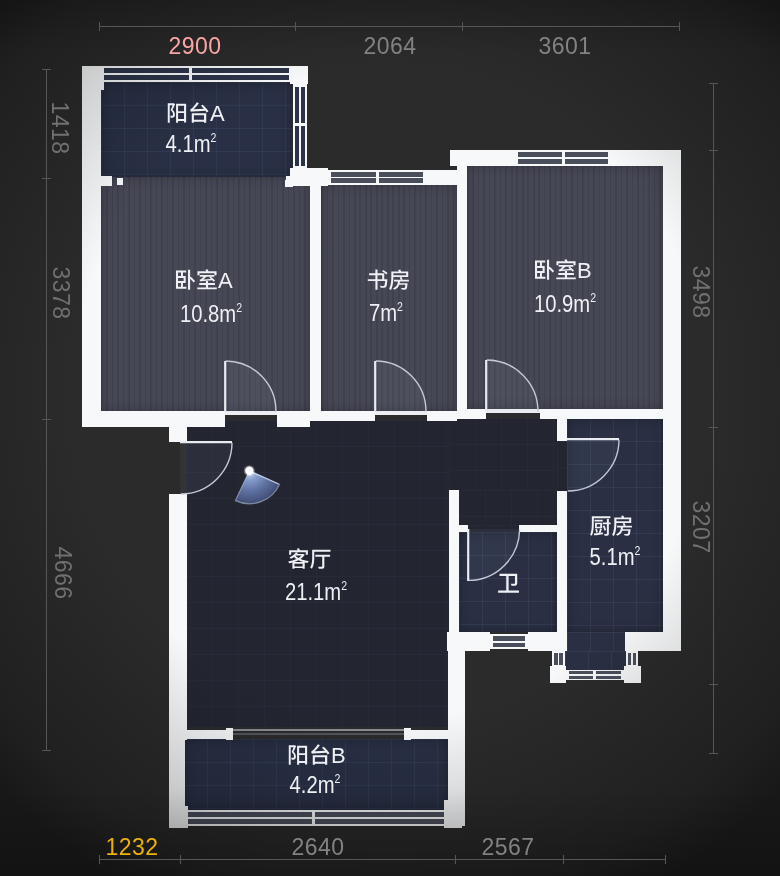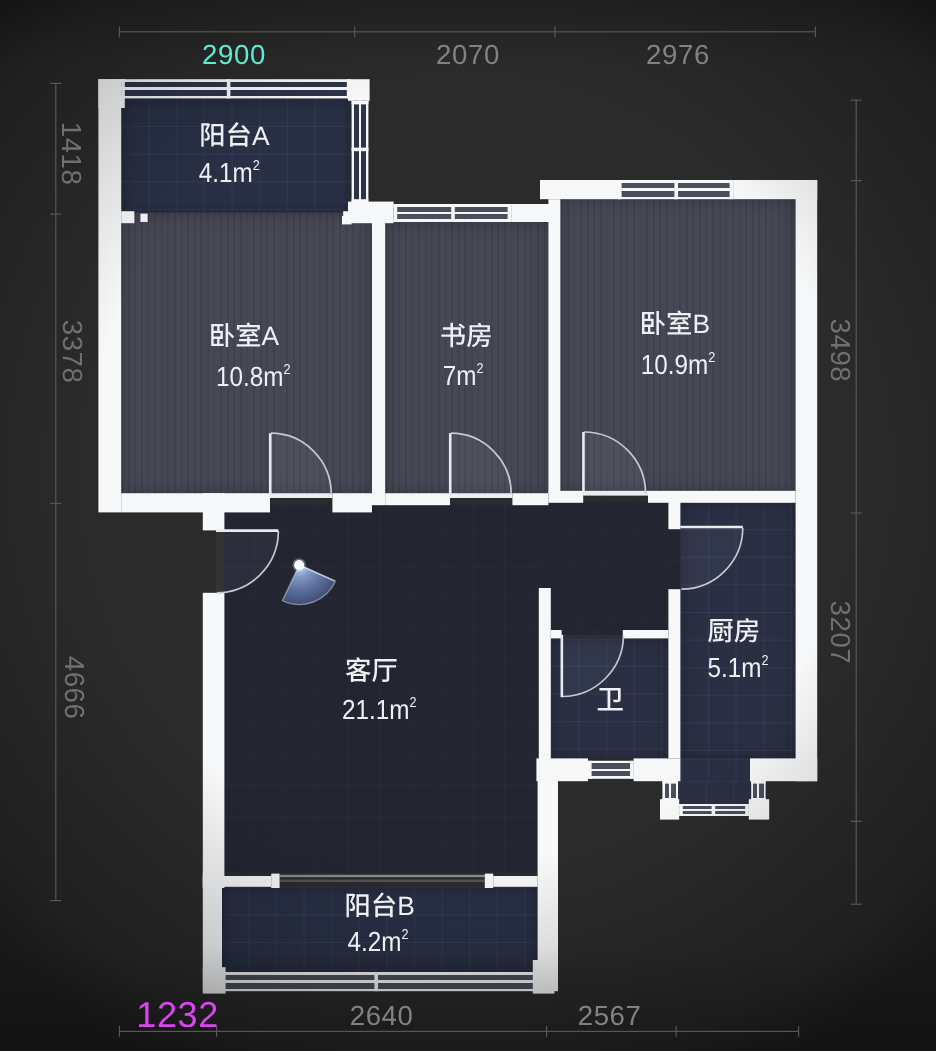--- a/index.html
+++ b/index.html
@@ -225,25 +225,25 @@
 </div>
 
 <div style="position:absolute;inset:0;background:linear-gradient(to bottom,rgba(0,0,0,0.18) 0,rgba(0,0,0,0) 6%,rgba(0,0,0,0) 90%,rgba(0,0,0,0.22) 100%),radial-gradient(ellipse 70% 64% at 50% 45%,rgba(0,0,0,0) 58%,rgba(0,0,0,0.26) 90%,rgba(0,0,0,0.44) 100%);pointer-events:none"></div>
 
 <div style="position:absolute;left:99px;top:26px;width:580px;height:1px;background:#565656"></div>
 <div style="position:absolute;left:99px;top:22px;width:1px;height:9px;background:#565656"></div>
 <div style="position:absolute;left:295px;top:22px;width:1px;height:9px;background:#565656"></div>
 <div style="position:absolute;left:462px;top:22px;width:1px;height:9px;background:#565656"></div>
 <div style="position:absolute;left:679px;top:22px;width:1px;height:9px;background:#565656"></div>
 
-<div style="position:absolute;left:195px;top:46px;transform:translate(-50%,-50%);font-size:23px;color:#5eead4;letter-spacing:.5px;white-space:nowrap">2900</div>
-
-<div style="position:absolute;left:390px;top:46px;transform:translate(-50%,-50%);font-size:23px;color:#828282;letter-spacing:.5px;white-space:nowrap">2070</div>
-
-<div style="position:absolute;left:565px;top:46px;transform:translate(-50%,-50%);font-size:23px;color:#828282;letter-spacing:.5px;white-space:nowrap">2976</div>
+<div style="position:absolute;left:195px;top:46px;transform:translate(-50%,-50%);font-size:23px;color:#fca5a5;letter-spacing:.5px;white-space:nowrap">2900</div>
+
+<div style="position:absolute;left:390px;top:46px;transform:translate(-50%,-50%);font-size:23px;color:#828282;letter-spacing:.5px;white-space:nowrap">2064</div>
+
+<div style="position:absolute;left:565px;top:46px;transform:translate(-50%,-50%);font-size:23px;color:#828282;letter-spacing:.5px;white-space:nowrap">3601</div>
 
 <div style="position:absolute;left:46px;top:69px;width:1px;height:681px;background:#565656"></div>
 <div style="position:absolute;left:42px;top:69px;width:9px;height:1px;background:#565656"></div>
 <div style="position:absolute;left:42px;top:178px;width:9px;height:1px;background:#565656"></div>
 <div style="position:absolute;left:42px;top:419px;width:9px;height:1px;background:#565656"></div>
 <div style="position:absolute;left:42px;top:750px;width:9px;height:1px;background:#565656"></div>
 
 <div style="position:absolute;left:59px;top:128px;transform:translate(-50%,-50%) rotate(90deg);font-size:23px;color:#707070;letter-spacing:.5px;white-space:nowrap">1418</div>
 
 <div style="position:absolute;left:60px;top:293px;transform:translate(-50%,-50%) rotate(90deg);font-size:23px;color:#707070;letter-spacing:.5px;white-space:nowrap">3378</div>
@@ -261,21 +261,21 @@
 
 <div style="position:absolute;left:700px;top:527px;transform:translate(-50%,-50%) rotate(90deg);font-size:23px;color:#707070;letter-spacing:.5px;white-space:nowrap">3207</div>
 
 <div style="position:absolute;left:99px;top:859px;width:566px;height:1px;background:#565656"></div>
 <div style="position:absolute;left:99px;top:855px;width:1px;height:9px;background:#565656"></div>
 <div style="position:absolute;left:180px;top:855px;width:1px;height:9px;background:#565656"></div>
 <div style="position:absolute;left:455px;top:855px;width:1px;height:9px;background:#565656"></div>
 <div style="position:absolute;left:563px;top:855px;width:1px;height:9px;background:#565656"></div>
 <div style="position:absolute;left:665px;top:855px;width:1px;height:9px;background:#565656"></div>
 
-<div style="position:absolute;left:148px;top:847px;transform:translate(-50%,-50%);font-size:30px;color:#d946ef;letter-spacing:.5px;white-space:nowrap">1232</div>
+<div style="position:absolute;left:132px;top:847px;transform:translate(-50%,-50%);font-size:23px;color:#eab308;letter-spacing:.5px;white-space:nowrap">1232</div>
 
 <div style="position:absolute;left:318px;top:847px;transform:translate(-50%,-50%);font-size:23px;color:#828282;letter-spacing:.5px;white-space:nowrap">2640</div>
 
 <div style="position:absolute;left:508px;top:847px;transform:translate(-50%,-50%);font-size:23px;color:#828282;letter-spacing:.5px;white-space:nowrap">2567</div>
 
 <div style="position:absolute;left:196px;top:116px;transform:translate(-50%,-50%)"><svg width="60" height="30" viewBox="0 0 60 30">
         <use href="#g9633" transform="translate(0.0,22) scale(0.0220)"></use>
         <use href="#g53f0" transform="translate(22.0,22) scale(0.0220)"></use>
         <text x="44.0" y="22" font-family="Liberation Sans, sans-serif" font-size="22" fill="#eef0f3">A</text>
       </svg></div>

